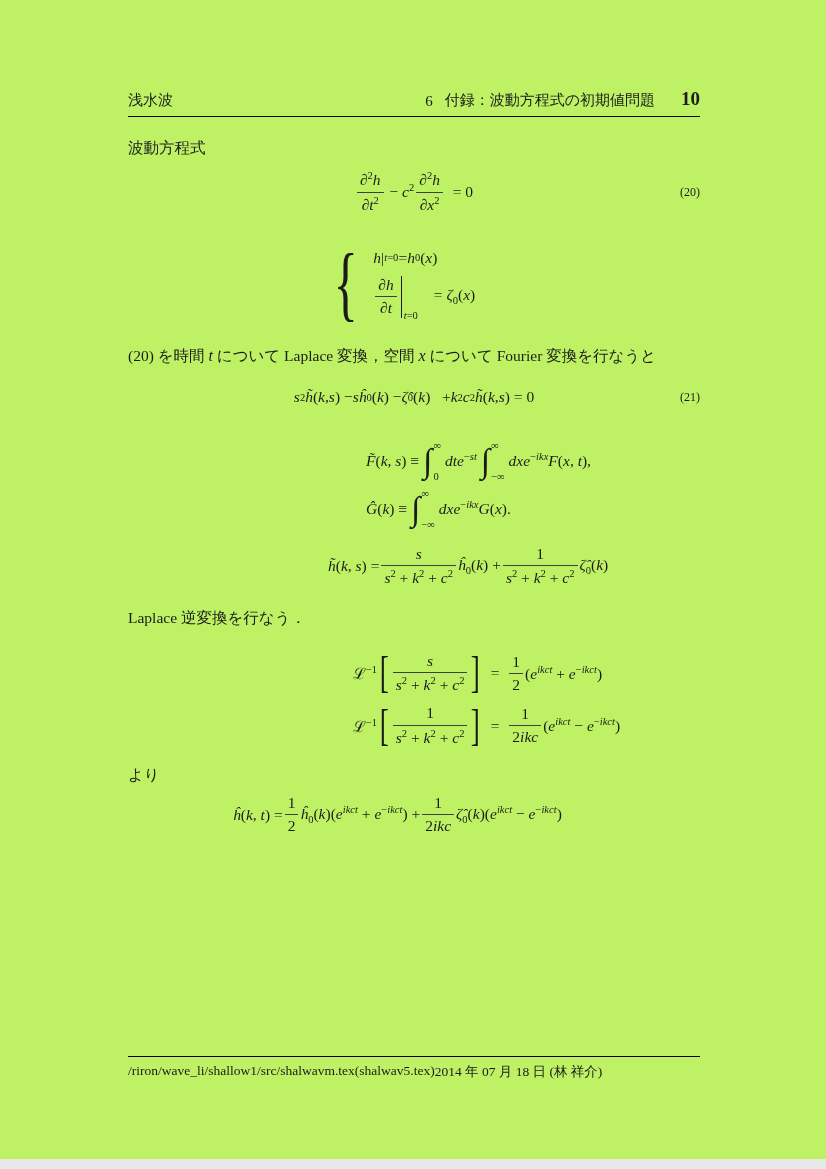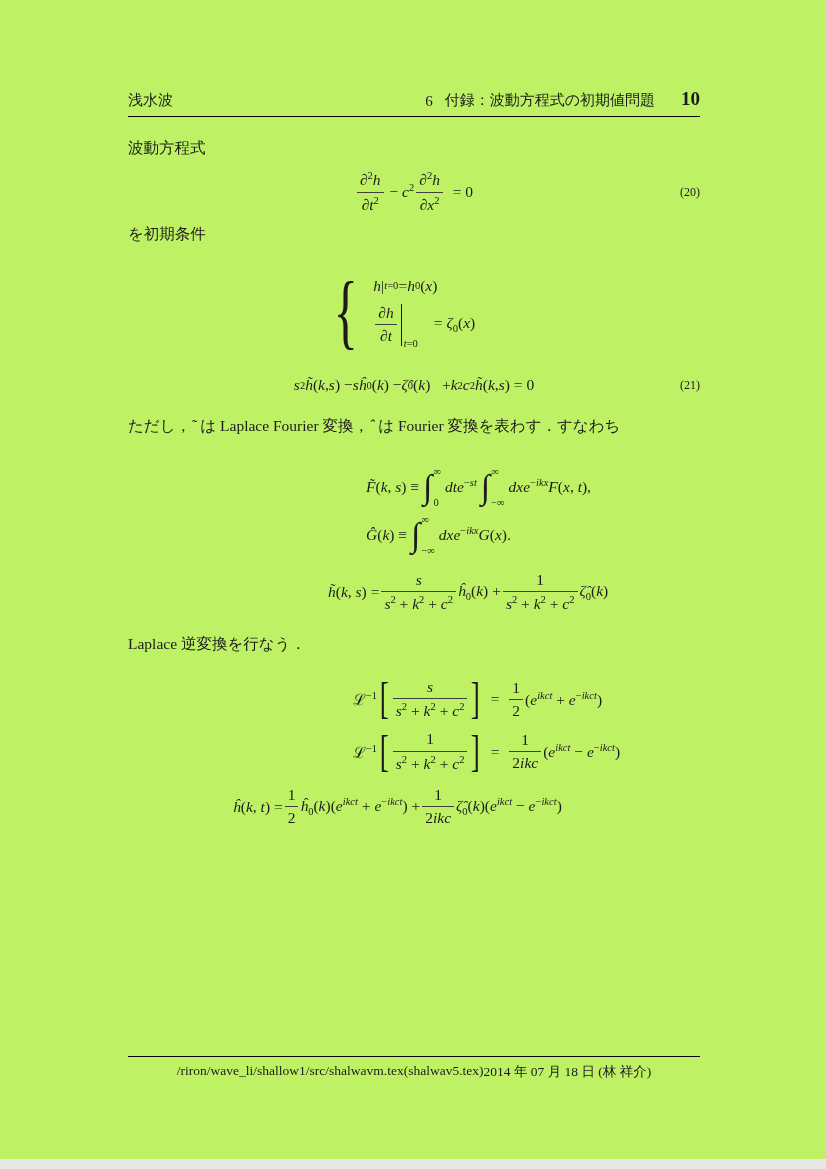--- a/index.html
+++ b/index.html
@@ -66,21 +66,21 @@
   
   .dispblock { display:flex; flex-direction:column; align-items:flex-start; }
   .dispblock .eqline { margin:3px 0; }
   .lbrk, .rbrk { display:inline-block; font-size:44px; line-height:1; transform:scaleX(0.62); font-weight:300; }
   .lbrk { margin-right:-1px; } .rbrk { margin-left:-1px; }
 
   
   .footer {
     position:absolute; left:128px; right:126px; top:1056px;
     border-top:1px solid #000; padding-top:6px;
-    display:flex; justify-content:center;
+    display:flex; justify-content:flex-start;
     font-size:13.5px;
   }
 </style>
 </head>
 <body>
 
 <div class="page">
   <div class="content">
 
     <div class="rhead">
@@ -104,47 +104,46 @@
         <span>&nbsp;− <i>c</i><sup>2</sup></span>
         <span class="frac">
             <span class="num"><i>∂</i><sup>2</sup><i>h</i></span>
             <span class="den"><i>∂x</i><sup>2</sup></span>
           </span>
         <span> = 0</span>
       </span>
       <span class="eqtag">(20)</span>
     </div>
 
-    <p class="para mt6">を初期条件</p>
 
     <div class="icblock">
       <span class="brace">{</span>
       <span class="icrows">
         <span class="icrow math"><i>h</i> |<sub><i>t</i>=0</sub>= <i>h</i><sub>0</sub>(<i>x</i>)</span>
         <span class="icrow math">
           <span class="frac">
               <span class="num"><i>∂h</i></span>
               <span class="den"><i>∂t</i></span>
             </span>
           <span class="vbar">
               <span class="vlim math"><i>t</i>=0</span>
             </span>
           <span class="after-bar">= <i>ζ</i><sub>0</sub>(<i>x</i>)</span>
         </span>
       </span>
     </div>
 
 
+    <p class="para mt18"><span>(20) を時間 </span><span class="mi">t</span><span> について Laplace 変換，空間 </span><span class="mi">x</span><span> について Fourier 変換を行なうと</span></p>
 
     <div class="eqrow mt16" style="height:28px;">
       <span class="eqline"><i>s</i><sup>2</sup><i>h̃</i>(<i>k</i>, <i>s</i>) − <i>sĥ</i><sub>0</sub>(<i>k</i>) − <i>ζ̂</i><sub>0</sub>(<i>k</i>)  + <i>k</i><sup>2</sup><i>c</i><sup>2</sup><i>h̃</i>(<i>k</i>, <i>s</i>) = 0</span>
       <span class="eqtag">(21)</span>
     </div>
 
-    <p class="para mt16"><span>ただし，</span><span class="mi">˜</span><span> は Laplace Fourier 変換，</span><span class="mi">ˆ</span><span> は Fourier 変換を表わす．すなわち</span></p>
 
     <div class="dispblock" style="margin-top:26px; margin-left:238px;">
       <span class="eqline">
         <span><i>F̃</i>(<i>k</i>, <i>s</i>) ≡ </span>
         <span class="bigint">∫</span>
         <span class="lims">
             <span class="ltop">∞</span>
             <span class="lbot">0</span>
           </span>
         <span><i>dte</i><sup>−<i>st</i></sup></span>
@@ -209,20 +208,21 @@
         <span class="rbrk">]</span>
         <span> = </span>
         <span class="frac">
             <span class="num">1</span>
             <span class="den">2<i>ikc</i></span>
           </span>
         <span>(<i>e</i><sup><i>ikct</i></sup> − <i>e</i><sup>−<i>ikct</i></sup>)</span>
       </span>
     </div>
 
+    <p class="para mt12">より</p>
 
     <div class="eqline" style="margin-top:6px; margin-left:105px; height:46px;">
       <span><i>ĥ</i>(<i>k</i>, <i>t</i>) = </span>
       <span class="frac">
           <span class="num">1</span>
           <span class="den">2</span>
         </span>
       <span><i>ĥ</i><sub>0</sub>(<i>k</i>)(<i>e</i><sup><i>ikct</i></sup> + <i>e</i><sup>−<i>ikct</i></sup>) + </span>
       <span class="frac">
           <span class="num">1</span>

